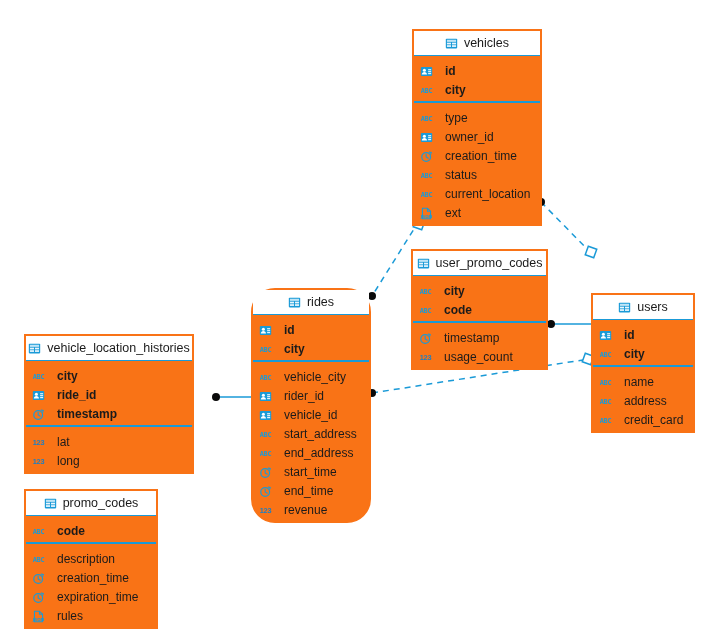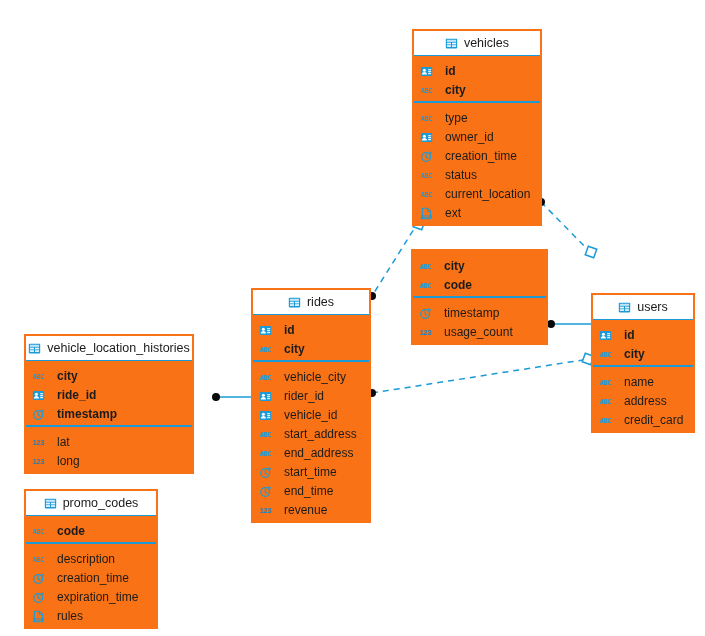--- a/index.html
+++ b/index.html
@@ -149,20 +149,31 @@
           <span class="ico"><svg width="13" height="13" viewBox="0 0 16 16">
               <path d="M3 1.6 h6.2 L13 5.2 V14.4 H3 Z" fill="none" stroke="#1a9ad7" stroke-width="1.3"></path>
               <path d="M9.2 1.6 V5.2 H13" fill="none" stroke="#1a9ad7" stroke-width="1.3"></path>
               <text x="8" y="13.2" text-anchor="middle" font-size="5.1" font-family="&quot;DejaVu Sans&quot;,sans-serif" font-weight="bold" fill="#1a9ad7">JSON</text>
             </svg></span>
           <span class="col-name">ext</span>
         </div>
       </div>
     </div>
     <div class="table-box" style="left: 411px; top: 249px; width: 137px;">
+      <div class="tbl-header">
+        <span class="ico"><svg width="13" height="13" viewBox="0 0 16 16">
+            <rect x="1" y="2" width="14" height="12" rx="1" fill="#1a9ad7"></rect>
+            <rect x="2.4" y="3.4" width="11.2" height="2.6" fill="#bfe4f6"></rect>
+            <rect x="2.4" y="7" width="5" height="2.1" fill="#eaf6fd"></rect>
+            <rect x="8.6" y="7" width="5" height="2.1" fill="#eaf6fd"></rect>
+            <rect x="2.4" y="10.1" width="5" height="2.1" fill="#eaf6fd"></rect>
+            <rect x="8.6" y="10.1" width="5" height="2.1" fill="#eaf6fd"></rect>
+          </svg></span>
+        <span class="tbl-title">user_promo_codes</span>
+      </div>
       <div class="section pk">
         <div class="col-row is-pk">
           <span class="ico"><svg width="13" height="13" viewBox="0 0 16 16">
               <text x="8" y="11.4" text-anchor="middle" font-size="8.4" font-family="&quot;DejaVu Sans Mono&quot;,monospace" font-weight="bold" fill="#1a9ad7" letter-spacing="-0.4">ABC</text>
             </svg></span>
           <span class="col-name">city</span>
         </div>
         <div class="col-row is-pk">
           <span class="ico"><svg width="13" height="13" viewBox="0 0 16 16">
               <text x="8" y="11.4" text-anchor="middle" font-size="8.4" font-family="&quot;DejaVu Sans Mono&quot;,monospace" font-weight="bold" fill="#1a9ad7" letter-spacing="-0.4">ABC</text>
@@ -232,21 +243,21 @@
           <span class="col-name">address</span>
         </div>
         <div class="col-row">
           <span class="ico"><svg width="13" height="13" viewBox="0 0 16 16">
               <text x="8" y="11.4" text-anchor="middle" font-size="8.4" font-family="&quot;DejaVu Sans Mono&quot;,monospace" font-weight="bold" fill="#1a9ad7" letter-spacing="-0.4">ABC</text>
             </svg></span>
           <span class="col-name">credit_card</span>
         </div>
       </div>
     </div>
-    <div class="table-box" style="left: 251px; top: 288px; width: 120px;">
+    <div class="table-box" style="left: 251px; top: 288px; width: 120px; border-radius: 24px;">
       <div class="tbl-header">
         <span class="ico"><svg width="13" height="13" viewBox="0 0 16 16">
             <rect x="1" y="2" width="14" height="12" rx="1" fill="#1a9ad7"></rect>
             <rect x="2.4" y="3.4" width="11.2" height="2.6" fill="#bfe4f6"></rect>
             <rect x="2.4" y="7" width="5" height="2.1" fill="#eaf6fd"></rect>
             <rect x="8.6" y="7" width="5" height="2.1" fill="#eaf6fd"></rect>
             <rect x="2.4" y="10.1" width="5" height="2.1" fill="#eaf6fd"></rect>
             <rect x="8.6" y="10.1" width="5" height="2.1" fill="#eaf6fd"></rect>
           </svg></span>
         <span class="tbl-title">rides</span>

